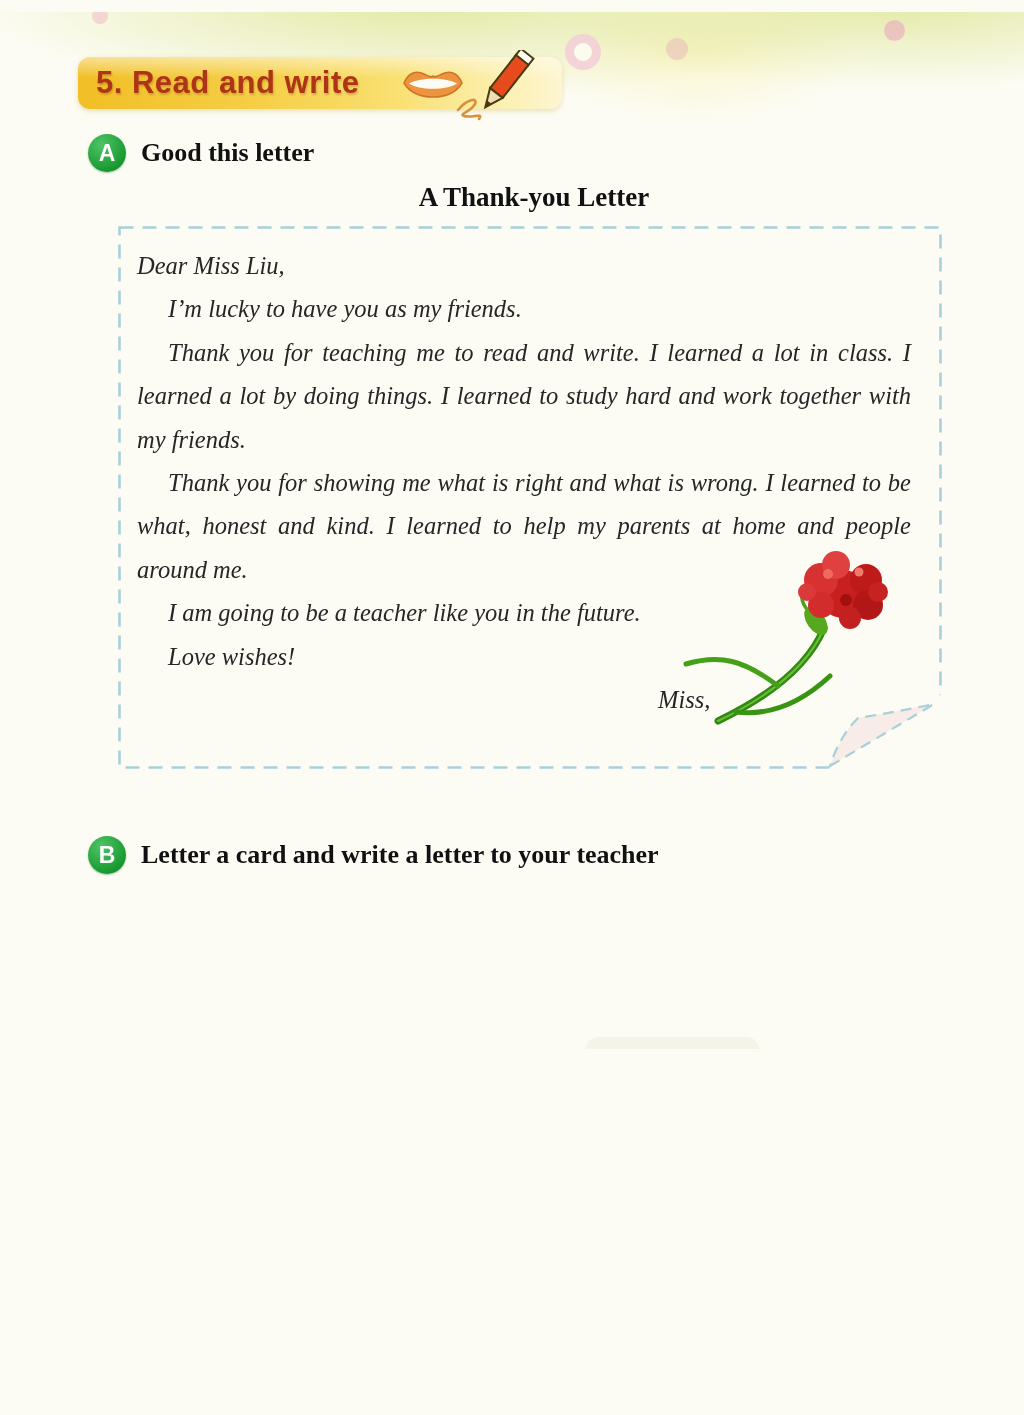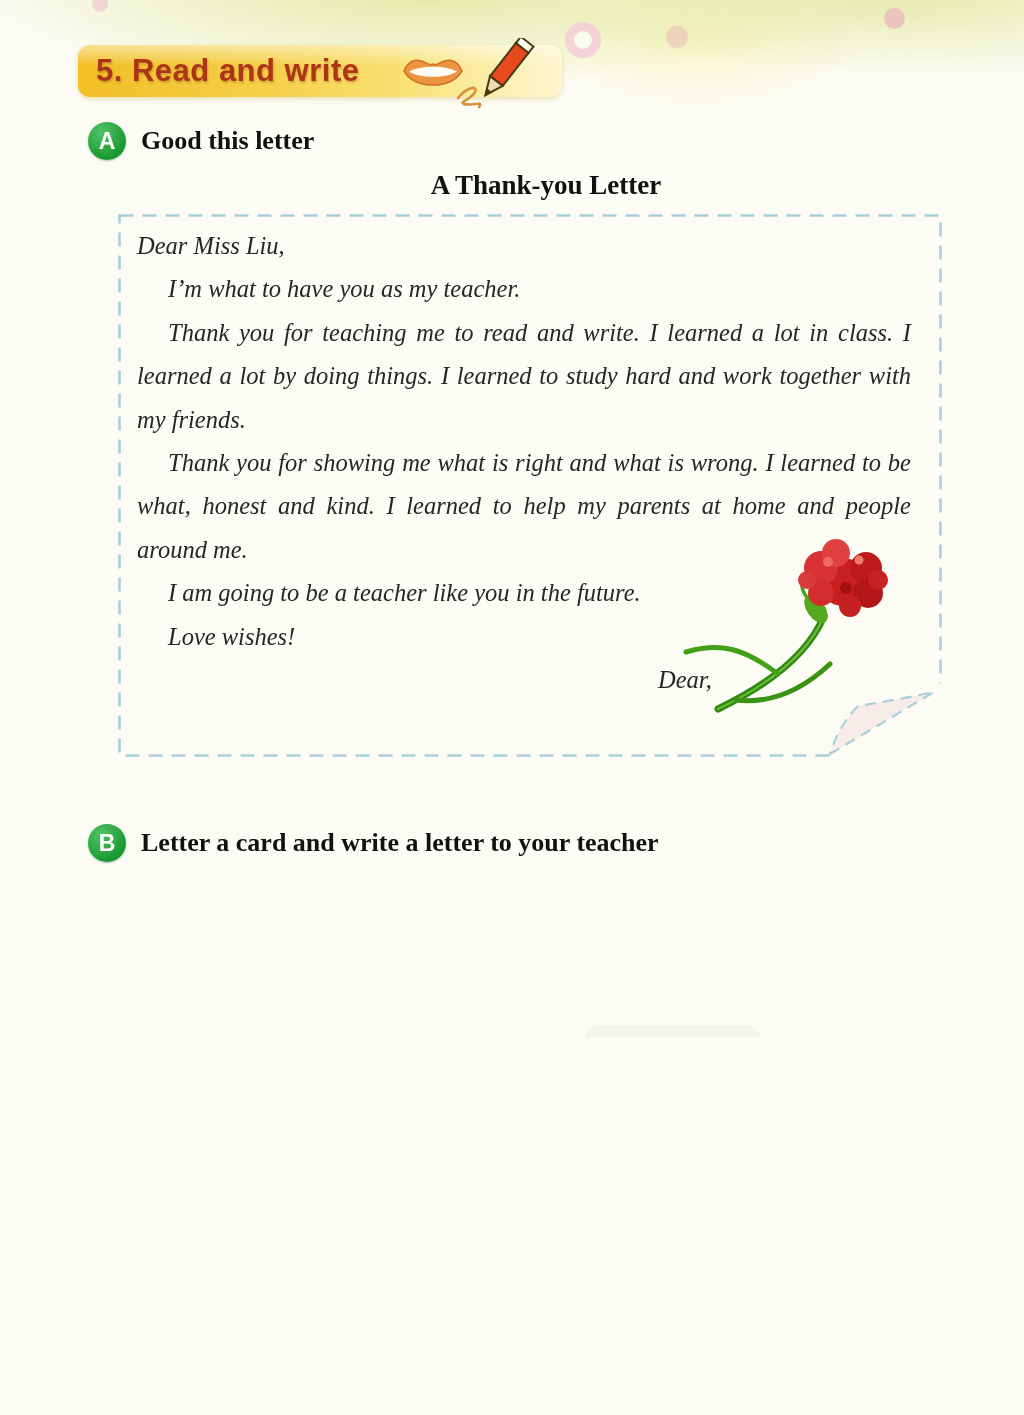--- a/index.html
+++ b/index.html
@@ -7,20 +7,21 @@
     width: 1024px; height: 1415px;
     background: #fcfcf4;
     font-family: "Liberation Serif", serif;
     color: #1f1f1f;
     overflow: hidden;
   }
   .page {
     position: relative;
     width: 1024px; height: 1037px;
     overflow: hidden;
+    margin-top: 12px;
   }
   
   .washes {
     position: absolute; inset: 0;
     background-image:
       radial-gradient(ellipse 640px 135px at 42% -12px, rgba(222,229,147,0.85), rgba(222,229,147,0) 72%),
       radial-gradient(ellipse 500px 115px at 88% -8px,  rgba(222,229,147,0.80), rgba(222,229,147,0) 74%),
       radial-gradient(ellipse 230px 95px  at 68% 42px,  rgba(250,241,175,0.55), rgba(250,241,175,0) 72%),
       radial-gradient(ellipse 300px 175px at -25px 1418px, rgba(215,223,128,0.95), rgba(215,223,128,0) 72%),
       radial-gradient(ellipse 350px 205px at 1050px 1428px, rgba(204,219,108,0.90), rgba(204,219,108,0) 72%),
@@ -64,27 +65,27 @@
   }
   .section-label {
     margin-left: 15px;
     font-weight: bold; font-size: 26px; color: #111111;
     white-space: nowrap;
   }
   #row-a { top: 122px; }
   #row-b { top: 824px; }
   
   .letter-title {
-    position: absolute; left: 134px; top: 170px; width: 824px;
+    position: absolute; left: 122px; top: 170px; width: 824px;
     text-align: center;
     font-weight: bold; font-size: 27px; color: #111111;
   }
   .letter-box-svg { position: absolute; left: 118px; top: 214px; }
   .letter-text {
-    position: absolute; left: 137px; top: 224px; width: 774px;
+    position: absolute; left: 137px; top: 232px; width: 774px;
     font-style: italic; font-size: 24.5px; line-height: 43.4px;
     color: #262626;
   }
   .letter-text p { margin: 0; }
   .letter-par { text-indent: 31px; text-align: justify; }
   .letter-par.nojust { text-align: left; }
   .salutation { text-indent: 0; }
   .closing   { margin-left: 490px !important; }
   .signature { margin-left: 483px !important; }
   .flower-svg { position: absolute; left: 678px; top: 532px; pointer-events: none; }
@@ -135,26 +136,26 @@
   <div class="letter-title">A Thank-you Letter</div>
 
   <svg class="letter-box-svg" width="824" height="544" viewBox="0 0 824 544">
     <rect x="1.5" y="1.5" width="821" height="540" fill="none" stroke="#a9cfda" stroke-width="2.6" stroke-dasharray="14 9"></rect>
     <polygon points="710,543 824,468 824,543" fill="#fcfcf4"></polygon>
     <path d="M712,540 L816,478 Q778,486 740,492 Q721,511 712,540 Z" fill="#f7ece7" stroke="#a9cfda" stroke-width="2.2" stroke-dasharray="11 7"></path>
   </svg>
 
   <div class="letter-text">
     <p class="letter-par salutation">Dear Miss Liu,</p>
-    <p class="letter-par nojust">I’m what to have you as my teacher.</p>
+    <p class="letter-par nojust">I’m lucky to have you as my friends.</p>
     <p class="letter-par">Thank you for teaching me to read and write. I learned a lot in class. I learned a lot by doing things. I learned to study hard and work together with my friends.</p>
     <p class="letter-par">Thank you for showing me what is right and what is wrong. I learned to be what, honest and kind. I learned to help my parents at home and people around me.</p>
     <p class="letter-par nojust">I am going to be a teacher like you in the future.</p>
     <p class="letter-par nojust">Love wishes!</p>
-    <p class="letter-par nojust closing">Dear,</p>
+    <p class="letter-par nojust closing">Miss,</p>
   </div>
 
   <svg class="flower-svg" width="210" height="190" viewBox="0 0 210 190">
     <path d="M146,84 C132,118 96,150 40,177" fill="none" stroke="#2e8a10" stroke-width="7" stroke-linecap="round"></path>
     <path d="M146,84 C132,118 96,150 40,177" fill="none" stroke="#6cbd3a" stroke-width="2" stroke-linecap="round"></path>
     <path d="M8,120 C42,110 66,116 100,142" fill="none" stroke="#44a018" stroke-width="5" stroke-linecap="round"></path>
     <path d="M58,168 C92,172 122,160 152,132" fill="none" stroke="#3a9414" stroke-width="5" stroke-linecap="round"></path>
     <path d="M128,64 C121,54 123,45 132,39" fill="none" stroke="#4aa21e" stroke-width="3.5" stroke-linecap="round"></path>
     <ellipse cx="138" cy="77" rx="9" ry="16" transform="rotate(-35 138 77)" fill="#56a81e"></ellipse>
     <g>

